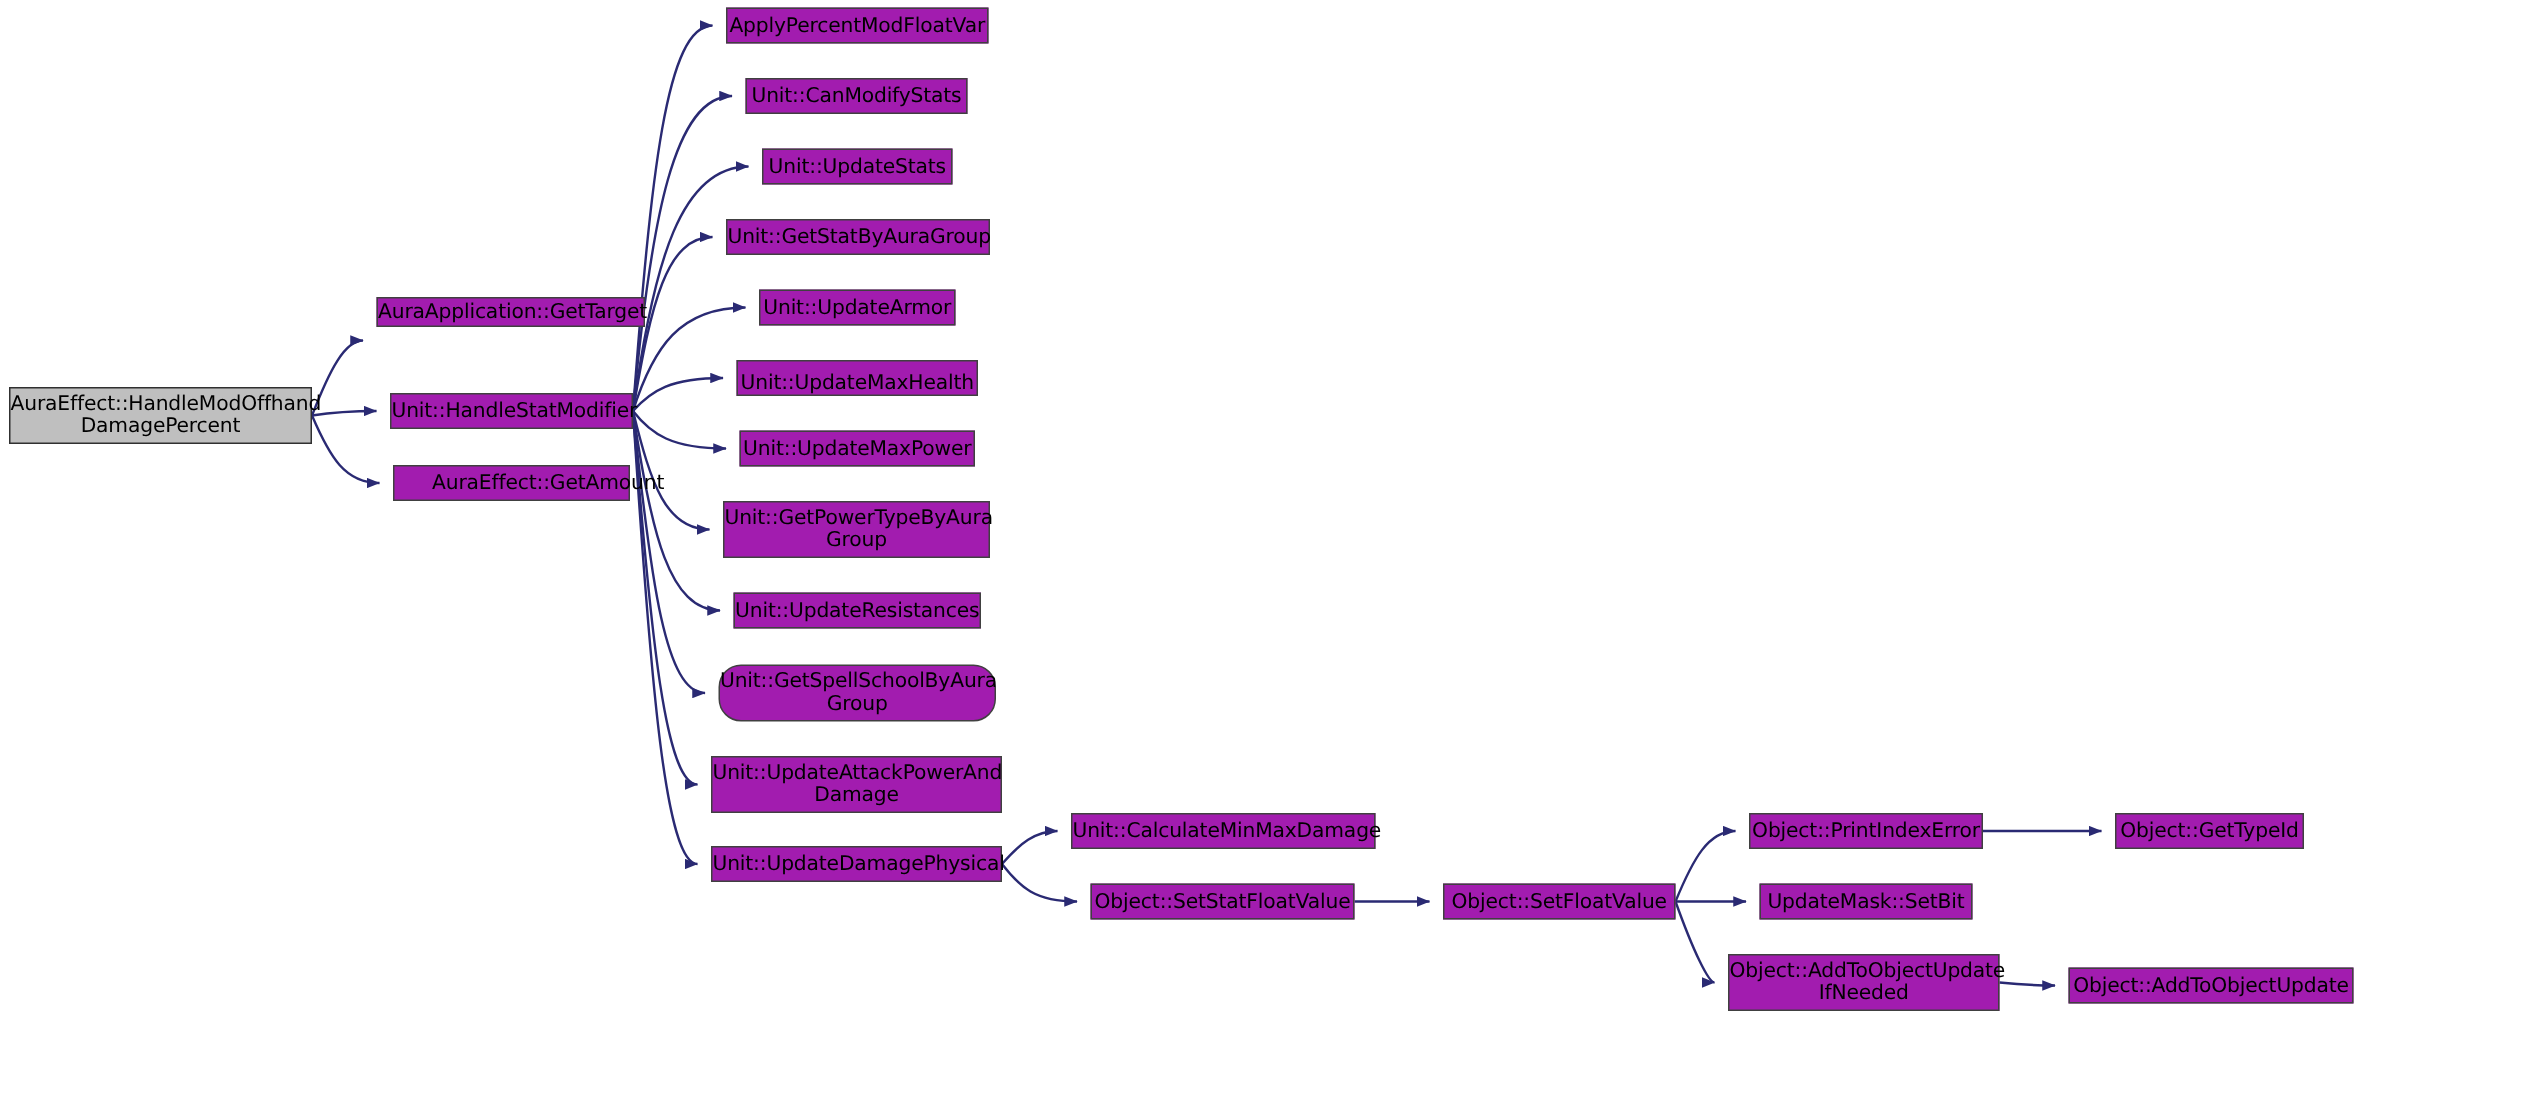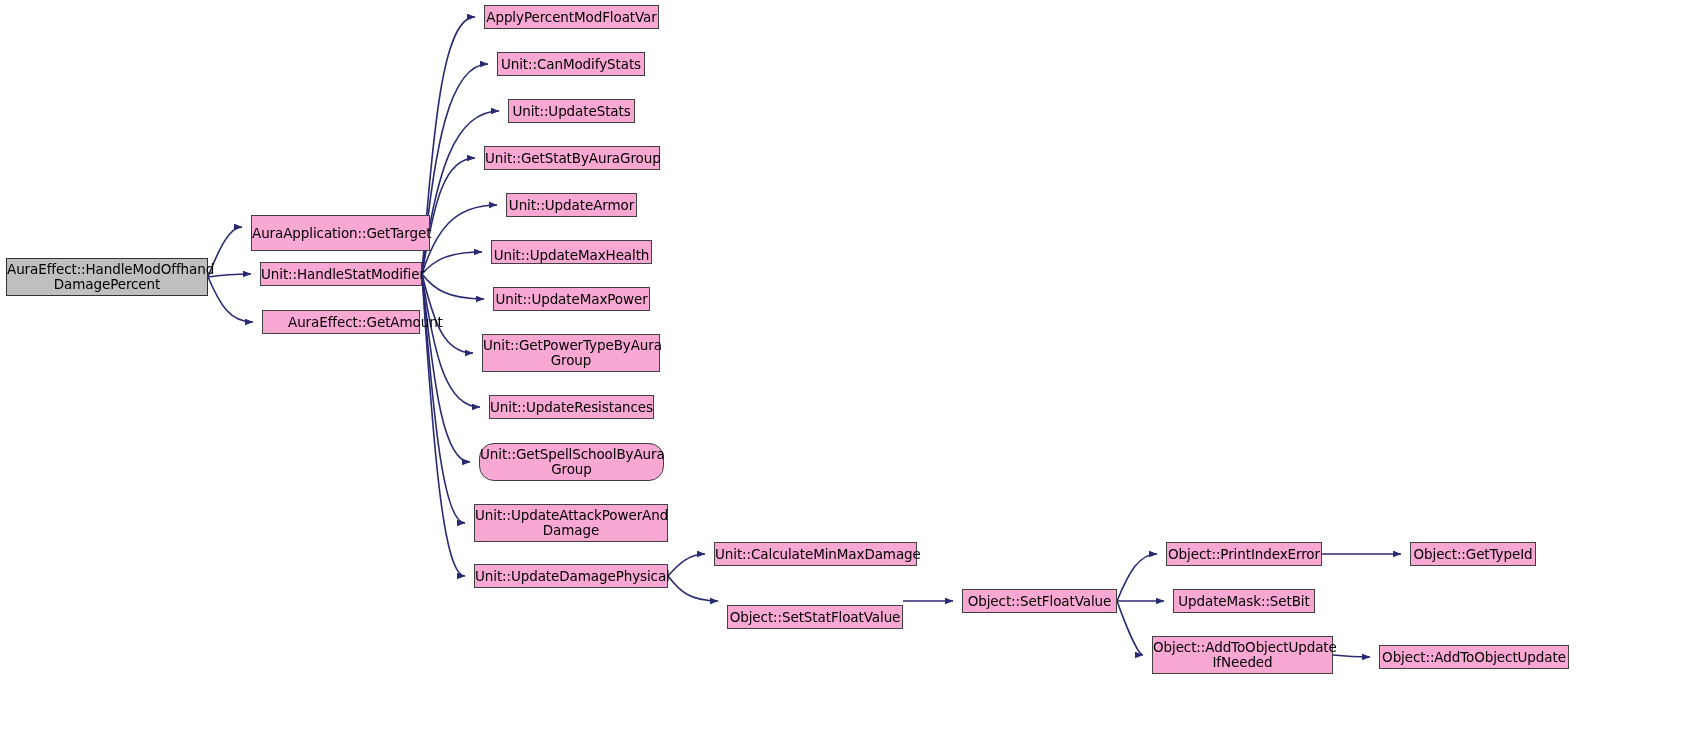--- a/index.html
+++ b/index.html
@@ -20,21 +20,21 @@
     left: 0;
     top: 0;
     width: 1691px;
     height: 733px;
     pointer-events: none;
   }
   .node {
     position: absolute;
     box-sizing: border-box;
     border: 1px solid #404040;
-    background: #f9a8d4;
+    background: #a21caf;
     color: #000000;
     font-size: 13.5px;
     line-height: 15px;
     display: flex;
     align-items: center;
     justify-content: center;
     text-align: center;
     white-space: pre-line;
     letter-spacing: -0.1px;
     z-index: 2;
@@ -78,40 +78,40 @@
       <path d="M668,576 C680,591.5 690,601 718,601" fill="none" stroke="#2a2a73" stroke-width="1.6" marker-end="url(#arrowhead)"></path>
       <path d="M903,601 L953,601" fill="none" stroke="#2a2a73" stroke-width="1.6" marker-end="url(#arrowhead)"></path>
       <path d="M1117,601 C1129,571.86 1139,554 1157,554" fill="none" stroke="#2a2a73" stroke-width="1.6" marker-end="url(#arrowhead)"></path>
       <path d="M1117,601 L1164,601" fill="none" stroke="#2a2a73" stroke-width="1.6" marker-end="url(#arrowhead)"></path>
       <path d="M1117,601 C1129,634.48 1139,655 1143,655" fill="none" stroke="#2a2a73" stroke-width="1.6" marker-end="url(#arrowhead)"></path>
       <path d="M1322,554 L1401,554" fill="none" stroke="#2a2a73" stroke-width="1.6" marker-end="url(#arrowhead)"></path>
       <path d="M1333,655 C1345,656.24 1355,657 1370,657" fill="none" stroke="#2a2a73" stroke-width="1.6" marker-end="url(#arrowhead)"></path>
     </svg>
 <div class="node root" style="left: 6px; top: 258px; width: 202px; height: 38px;"><span class="lbl">AuraEffect::HandleModOffhand
 DamagePercent</span></div>
-    <div class="node" style="left: 251px; top: 215px; width: 179px; height: 36px;"><span class="lbl">AuraApplication::GetTarget</span></div>
+    <div class="node" style="left: 251px; top: 198px; width: 179px; height: 20px;"><span class="lbl">AuraApplication::GetTarget</span></div>
     <div class="node" style="left: 260px; top: 262px; width: 162px; height: 24px;"><span class="lbl">Unit::HandleStatModifier</span></div>
     <div class="node" style="left: 262px; top: 310px; width: 158px; height: 24px; padding-left: 25px;"><span class="lbl">AuraEffect::GetAmount</span></div>
     <div class="node" style="left: 484px; top: 5px; width: 175px; height: 24px;"><span class="lbl">ApplyPercentModFloatVar</span></div>
     <div class="node" style="left: 497px; top: 52px; width: 148px; height: 24px;"><span class="lbl">Unit::CanModifyStats</span></div>
     <div class="node" style="left: 508px; top: 99px; width: 127px; height: 24px;"><span class="lbl">Unit::UpdateStats</span></div>
     <div class="node" style="left: 484px; top: 146px; width: 176px; height: 24px;"><span class="lbl">Unit::GetStatByAuraGroup</span></div>
     <div class="node" style="left: 506px; top: 193px; width: 131px; height: 24px;"><span class="lbl">Unit::UpdateArmor</span></div>
     <div class="node" style="left: 491px; top: 240px; width: 161px; height: 24px; align-items: flex-end;"><span class="lbl">Unit::UpdateMaxHealth</span></div>
     <div class="node" style="left: 493px; top: 287px; width: 157px; height: 24px;"><span class="lbl">Unit::UpdateMaxPower</span></div>
     <div class="node" style="left: 482px; top: 334px; width: 178px; height: 38px;"><span class="lbl">Unit::GetPowerTypeByAura
 Group</span></div>
     <div class="node" style="left: 489px; top: 395px; width: 165px; height: 24px;"><span class="lbl">Unit::UpdateResistances</span></div>
     <div class="node" style="left: 479px; top: 443px; width: 185px; height: 38px; border-radius: 15px;"><span class="lbl">Unit::GetSpellSchoolByAura
 Group</span></div>
     <div class="node" style="left: 474px; top: 504px; width: 194px; height: 38px;"><span class="lbl">Unit::UpdateAttackPowerAnd
 Damage</span></div>
     <div class="node" style="left: 474px; top: 564px; width: 194px; height: 24px;"><span class="lbl">Unit::UpdateDamagePhysical</span></div>
     <div class="node" style="left: 714px; top: 542px; width: 203px; height: 24px;"><span class="lbl">Unit::CalculateMinMaxDamage</span></div>
-    <div class="node" style="left: 727px; top: 589px; width: 176px; height: 24px; margin-top: 16px;"><span class="lbl">Object::SetStatFloatValue</span></div>
+    <div class="node" style="left: 727px; top: 589px; width: 176px; height: 24px;"><span class="lbl">Object::SetStatFloatValue</span></div>
     <div class="node" style="left: 962px; top: 589px; width: 155px; height: 24px;"><span class="lbl">Object::SetFloatValue</span></div>
     <div class="node" style="left: 1166px; top: 542px; width: 156px; height: 24px;"><span class="lbl">Object::PrintIndexError</span></div>
     <div class="node" style="left: 1173px; top: 589px; width: 142px; height: 24px;"><span class="lbl">UpdateMask::SetBit</span></div>
     <div class="node" style="left: 1152px; top: 636px; width: 181px; height: 38px;"><span class="lbl">Object::AddToObjectUpdate
 IfNeeded</span></div>
     <div class="node" style="left: 1410px; top: 542px; width: 126px; height: 24px;"><span class="lbl">Object::GetTypeId</span></div>
     <div class="node" style="left: 1379px; top: 645px; width: 190px; height: 24px;"><span class="lbl">Object::AddToObjectUpdate</span></div>
   </div>
 
 </body></html>

